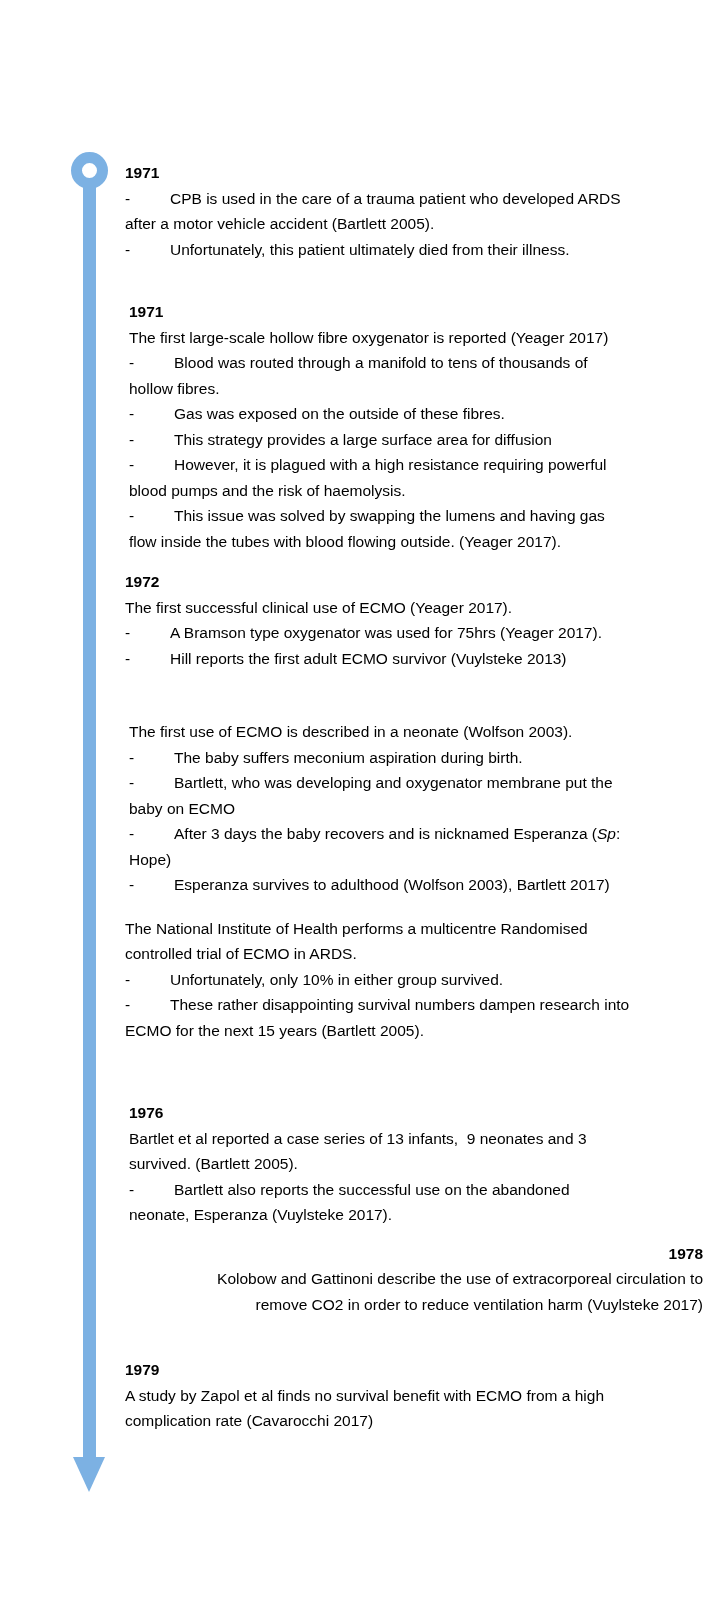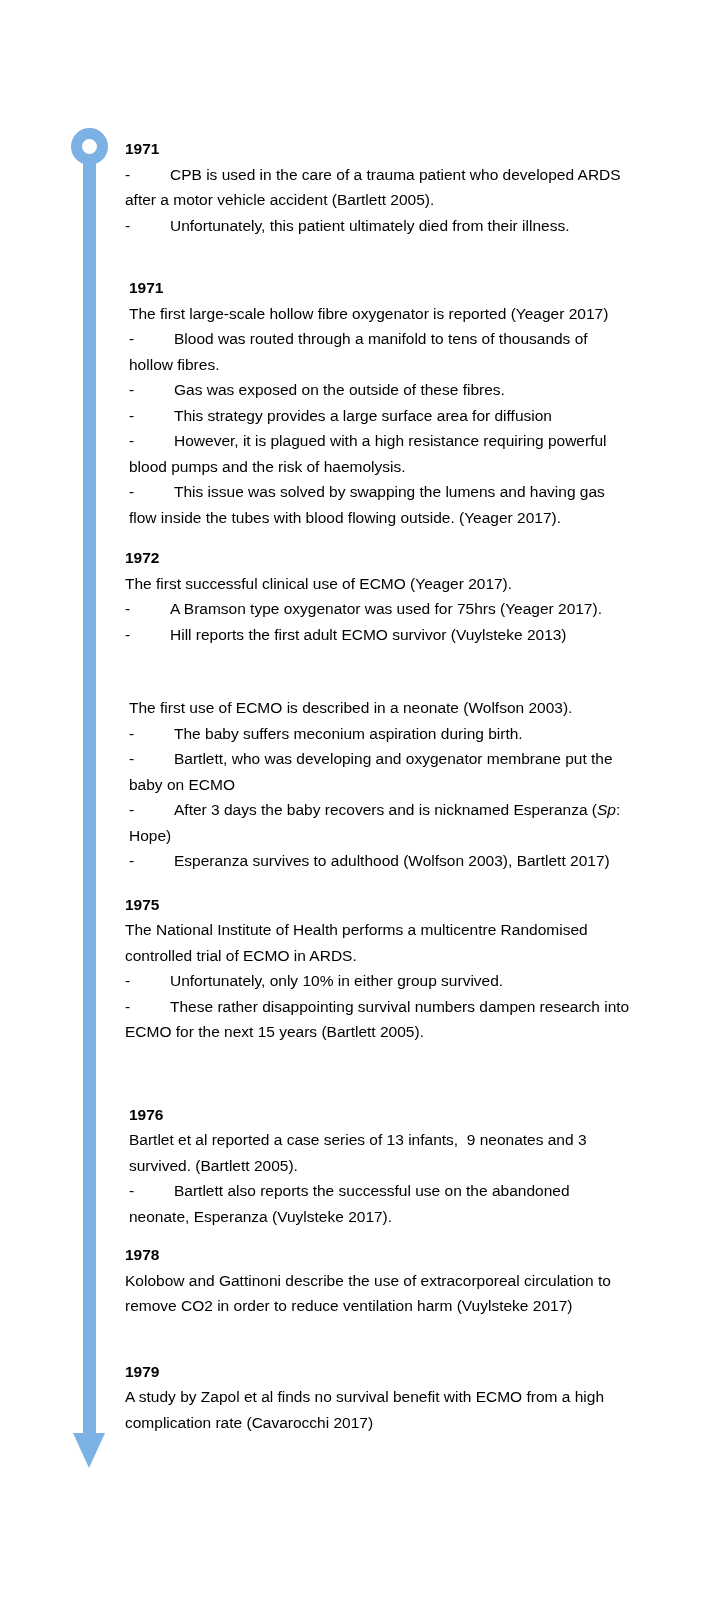--- a/index.html
+++ b/index.html
@@ -3,21 +3,21 @@
 <meta charset="utf-8">
 <style>
   :root { --blue: #7CB1E3; }
   * { margin: 0; padding: 0; box-sizing: content-box; }
   html, body { background: #ffffff; }
   body {
     width: 716px; height: 1600px;
     font-family: "Liberation Sans", sans-serif;
     color: #1a1a1a;
   }
-  .canvas { position: relative; width: 716px; height: 1552px; overflow: hidden; background: #fff; }
+  .canvas { position: relative; width: 716px; height: 1552px; overflow: hidden; background: #fff; margin-top: 24px; }
 
   
   .tl-circle {
     position: absolute; left: 71px; top: 128px;
     width: 37px; height: 37px; box-sizing: border-box;
     border: 11px solid var(--blue); border-radius: 50%;
     background: #fff;
   }
   .tl-shaft {
     position: absolute; left: 83px; top: 159px;
@@ -35,21 +35,21 @@
   .content {
     position: absolute; left: 125px; top: 136px; width: 578px;
     font-size: 15.5px; line-height: 25.5px; color: #000;
   }
   .entry { margin-top: 0; }
   .entry:nth-of-type(2) { margin-top: 37px; }
   .entry:nth-of-type(3) { margin-top: 15px; }
   .entry:nth-of-type(4) { margin-top: 48px; }
   .entry:nth-of-type(5) { margin-top: 18px; }
   .entry:nth-of-type(6) { margin-top: 57px; }
-  .entry:nth-of-type(7) { margin-top: 13px; }
+  .entry:nth-of-type(7) { margin-top: 13px; text-align: right; }
   .entry:nth-of-type(8) { margin-top: 40px; }
   .entry.indent { padding-left: 4px; }
 
   .year { font-weight: bold; }
   .seg { white-space: pre-wrap; }
   .bullet .dash { display: inline-block; width: 45px; }
   .seg i { font-style: italic; }
 </style>
 </head>
 <body>
@@ -93,21 +93,20 @@
       <div class="line text"><span class="seg">The first use of ECMO is described in a neonate (Wolfson 2003).</span></div>
       <div class="line bullet"><span class="dash">-</span><span class="seg">The baby suffers meconium aspiration during birth.</span></div>
       <div class="line bullet"><span class="dash">-</span><span class="seg">Bartlett, who was developing and oxygenator membrane put the
 baby on ECMO</span></div>
       <div class="line bullet"><span class="dash">-</span><span class="seg"><span>After 3 days the baby recovers and is nicknamed Esperanza (</span><i>Sp</i><span>:
 Hope)</span></span></div>
       <div class="line bullet"><span class="dash">-</span><span class="seg">Esperanza survives to adulthood (Wolfson 2003), Bartlett 2017)</span></div>
     </section>
 
     <section class="entry">
-      <div class="year">1975</div>
       <div class="line text"><span class="seg">The National Institute of Health performs a multicentre Randomised
 controlled trial of ECMO in ARDS.</span></div>
       <div class="line bullet"><span class="dash">-</span><span class="seg">Unfortunately, only 10% in either group survived.</span></div>
       <div class="line bullet"><span class="dash">-</span><span class="seg">These rather disappointing survival numbers dampen research into
 ECMO for the next 15 years (Bartlett 2005).</span></div>
     </section>
 
     <section class="entry indent">
       <div class="year">1976</div>
       <div class="line text"><span class="seg">Bartlet et al reported a case series of 13 infants,  9 neonates and 3

